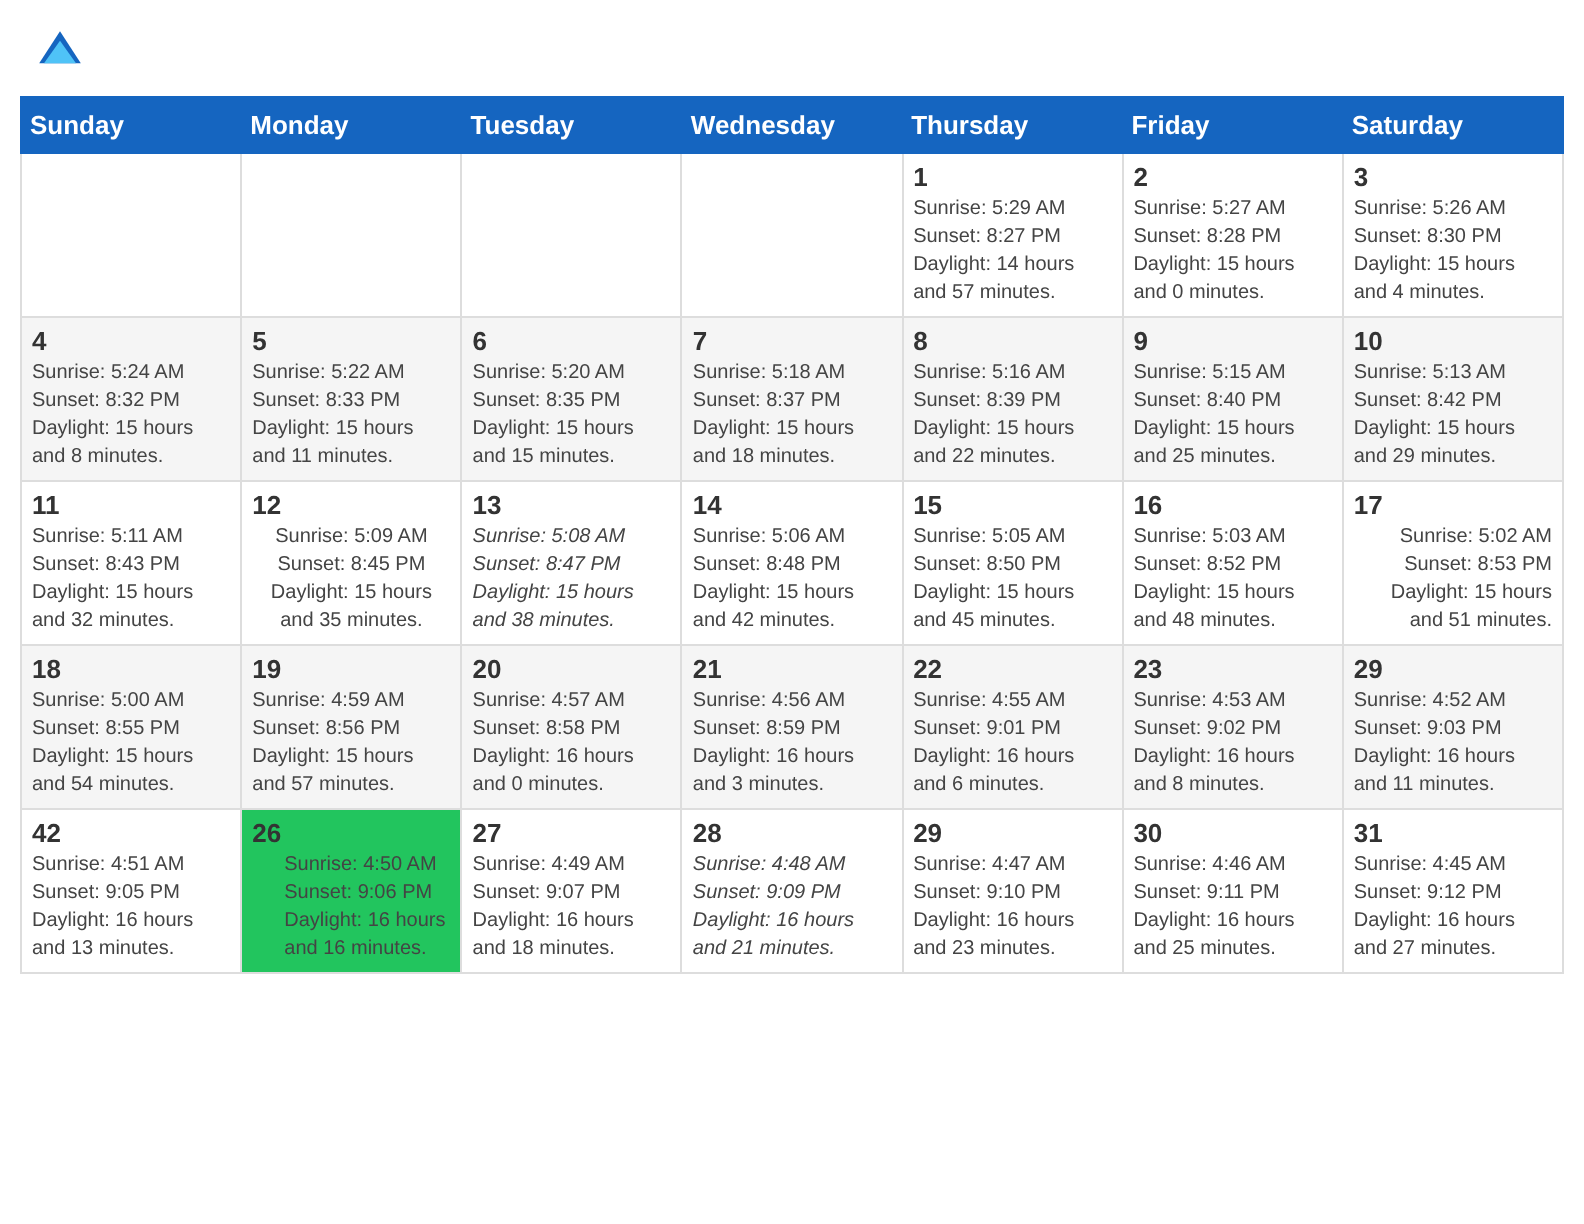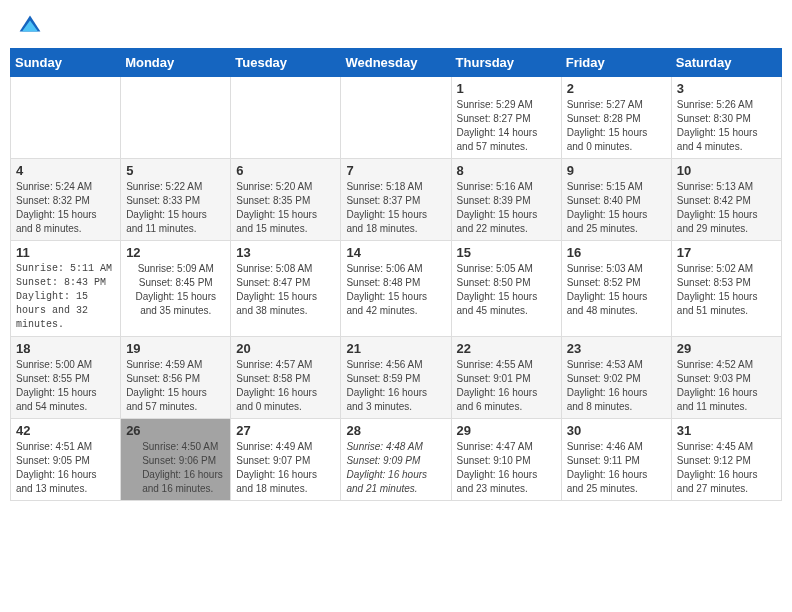--- a/index.html
+++ b/index.html
@@ -189,33 +189,33 @@
         <td style="background-color: rgb(245, 245, 245); margin-top: 48px;">
           <span class="day-num">10</span>
           <div class="day-info" style="white-space: pre-line;">Sunrise: 5:13 AM
 Sunset: 8:42 PM
 Daylight: 15 hours and 29 minutes.</div>
         </td>
       </tr>
       <tr>
         <td style="background-color: rgb(255, 255, 255);">
           <span class="day-num">11</span>
-          <div class="day-info" style="white-space: pre-line; font-family: Liberation Mono, monospace;">Sunrise: 5:11 AM
+          <div class="day-info" style="white-space: pre-line;">Sunrise: 5:11 AM
 Sunset: 8:43 PM
 Daylight: 15 hours and 32 minutes.</div>
         </td>
         <td style="background-color: rgb(255, 255, 255);">
           <span class="day-num">12</span>
           <div class="day-info" style="white-space: pre-line; text-align: center;">Sunrise: 5:09 AM
 Sunset: 8:45 PM
 Daylight: 15 hours and 35 minutes.</div>
         </td>
         <td style="background-color: rgb(255, 255, 255);">
           <span class="day-num">13</span>
-          <div class="day-info" style="white-space: pre-line;">Sunrise: 5:08 AM
+          <div class="day-info" style="white-space: pre-line; font-style: italic;">Sunrise: 5:08 AM
 Sunset: 8:47 PM
 Daylight: 15 hours and 38 minutes.</div>
         </td>
         <td style="background-color: rgb(255, 255, 255);">
           <span class="day-num">14</span>
           <div class="day-info" style="white-space: pre-line;">Sunrise: 5:06 AM
 Sunset: 8:48 PM
 Daylight: 15 hours and 42 minutes.</div>
         </td>
         <td style="background-color: rgb(255, 255, 255);">
@@ -225,21 +225,21 @@
 Daylight: 15 hours and 45 minutes.</div>
         </td>
         <td style="background-color: rgb(255, 255, 255);">
           <span class="day-num">16</span>
           <div class="day-info" style="white-space: pre-line;">Sunrise: 5:03 AM
 Sunset: 8:52 PM
 Daylight: 15 hours and 48 minutes.</div>
         </td>
         <td style="background-color: rgb(255, 255, 255);">
           <span class="day-num">17</span>
-          <div class="day-info" style="white-space: pre-line;">Sunrise: 5:02 AM
+          <div class="day-info" style="white-space: pre-line; text-align: right;">Sunrise: 5:02 AM
 Sunset: 8:53 PM
 Daylight: 15 hours and 51 minutes.</div>
         </td>
       </tr>
       <tr>
         <td style="background-color: rgb(245, 245, 245);">
           <span class="day-num">18</span>
           <div class="day-info" style="white-space: pre-line;">Sunrise: 5:00 AM
 Sunset: 8:55 PM
 Daylight: 15 hours and 54 minutes.</div>
@@ -281,21 +281,21 @@
 Daylight: 16 hours and 11 minutes.</div>
         </td>
       </tr>
       <tr>
         <td style="background-color: rgb(255, 255, 255);">
           <span class="day-num">42</span>
           <div class="day-info" style="white-space: pre-line;">Sunrise: 4:51 AM
 Sunset: 9:05 PM
 Daylight: 16 hours and 13 minutes.</div>
         </td>
-        <td style="background-color: #a3a3a3;">
+        <td style="background-color: #22c55e;">
           <span class="day-num">26</span>
           <div class="day-info" style="white-space: pre-line; margin-left: 16px;">Sunrise: 4:50 AM
 Sunset: 9:06 PM
 Daylight: 16 hours and 16 minutes.</div>
         </td>
         <td style="background-color: rgb(255, 255, 255);">
           <span class="day-num">27</span>
           <div class="day-info" style="white-space: pre-line;">Sunrise: 4:49 AM
 Sunset: 9:07 PM
 Daylight: 16 hours and 18 minutes.</div>

